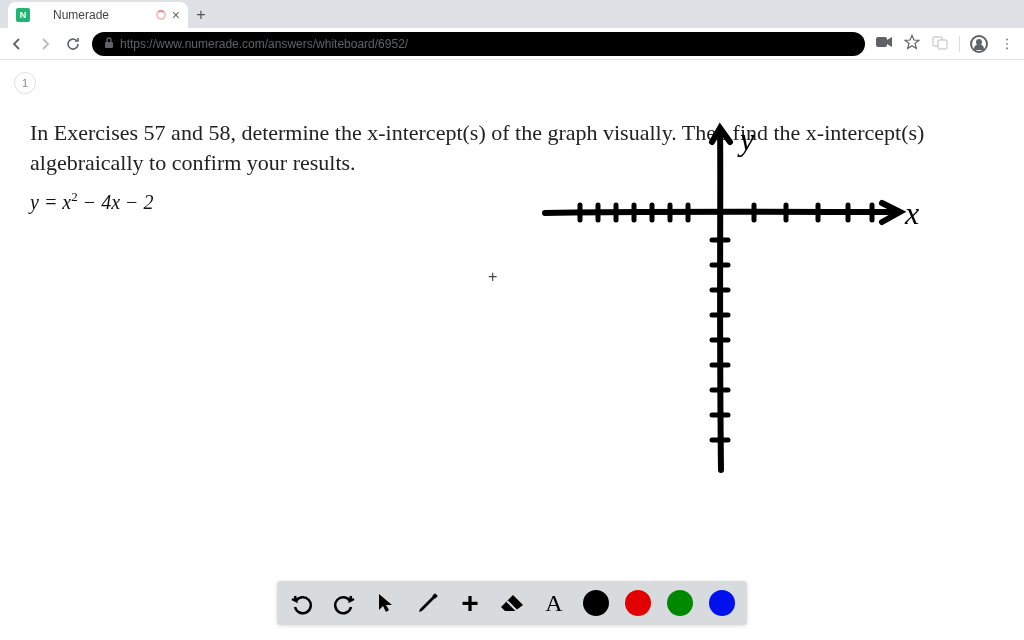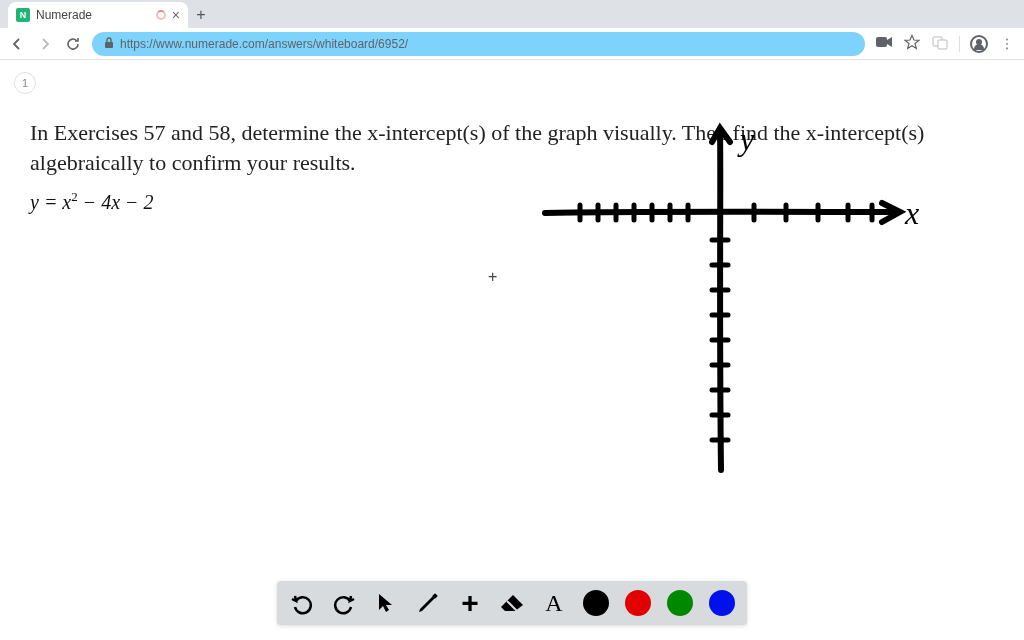--- a/index.html
+++ b/index.html
@@ -1,28 +1,28 @@
 <!DOCTYPE html>
 <html><head>
   <meta charset="utf-8">
   <style>
     * { margin: 0; padding: 0; box-sizing: border-box; }
     body { font-family: -apple-system, BlinkMacSystemFont, "Segoe UI", Arial, sans-serif; width: 1024px; height: 640px; overflow: hidden; background: #fff; }
     
     .tab-bar { height: 28px; background: #dee1e6; display: flex; align-items: flex-end; padding-left: 8px; }
     .tab { background: #fff; height: 26px; min-width: 180px; border-radius: 8px 8px 0 0; display: flex; align-items: center; padding: 0 8px; font-size: 12px; color: #444; gap: 6px; }
     .tab-favicon { width: 14px; height: 14px; background: #20b574; border-radius: 2px; color: #fff; font-size: 9px; font-weight: bold; display: flex; align-items: center; justify-content: center; }
-    .tab-title { flex: 1; }
+    .tab-title { flex: 1; margin-left: 17px; }
     .tab-loading { width: 10px; height: 10px; border: 2px solid #f0c0c0; border-top-color: #e88; border-radius: 50%; }
     .tab-close { color: #666; font-size: 14px; cursor: pointer; }
     .new-tab { width: 26px; height: 26px; display: flex; align-items: center; justify-content: center; color: #555; font-size: 16px; cursor: pointer; }
     
     .addr-bar { height: 32px; background: #fff; border-bottom: 1px solid #e0e0e0; display: flex; align-items: center; padding: 0 8px; gap: 10px; font-size: 13px; color: #5f6368; }
     .nav-btn { width: 18px; height: 18px; display: flex; align-items: center; justify-content: center; cursor: pointer; }
-    .url-field { flex: 1; display: flex; align-items: center; gap: 6px; background: #7dd3fc; height: 24px; border-radius: 12px; padding: 0 12px; font-size: 12px; }
+    .url-field { flex: 1; display: flex; align-items: center; gap: 6px; background: #000000; height: 24px; border-radius: 12px; padding: 0 12px; font-size: 12px; }
     .url-field .lock { font-size: 10px; color: #5f6368; }
     .url-text { color: #5f6368; }
     .addr-icon { width: 18px; cursor: pointer; text-align: center; }
     .addr-sep { width: 1px; height: 16px; background: #ddd; }
     .user-circle { width: 18px; height: 18px; border: 2px solid #5f6368; border-radius: 50%; position: relative; }
     .user-circle::after { content: ''; position: absolute; width: 6px; height: 6px; background: #5f6368; border-radius: 50%; top: 2px; left: 4px; }
     .user-circle::before { content: ''; position: absolute; width: 10px; height: 6px; background: #5f6368; border-radius: 5px 5px 0 0; bottom: 1px; left: 2px; }
     
     .page-indicator { margin: 12px 0 0 14px; width: 22px; height: 22px; border: 1px solid #e0e0e0; border-radius: 50%; display: flex; align-items: center; justify-content: center; font-size: 11px; color: #888; }
     

